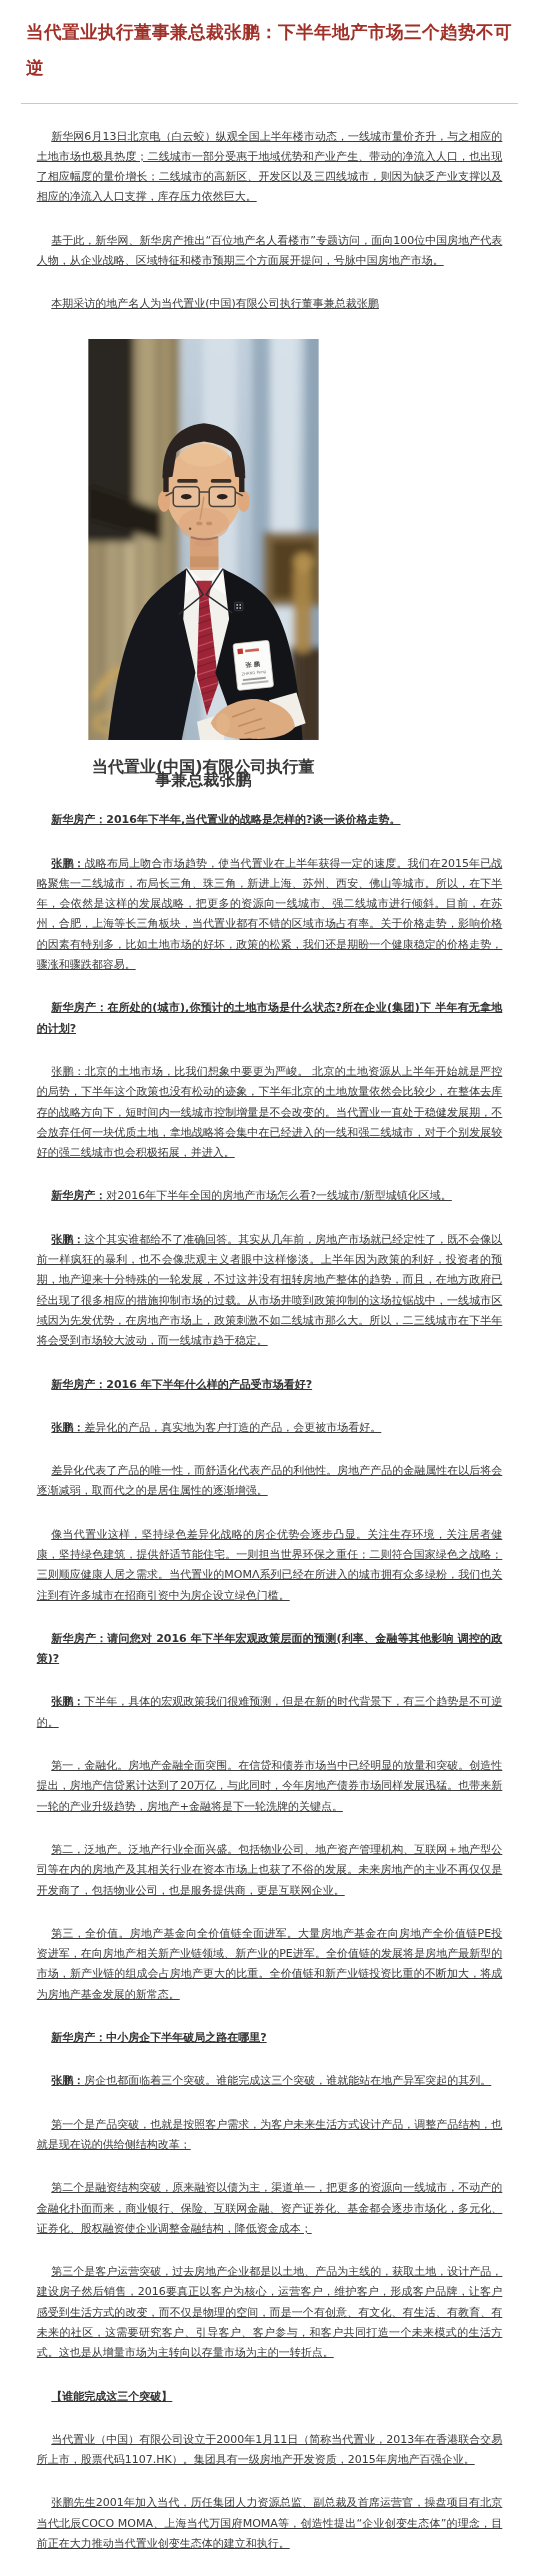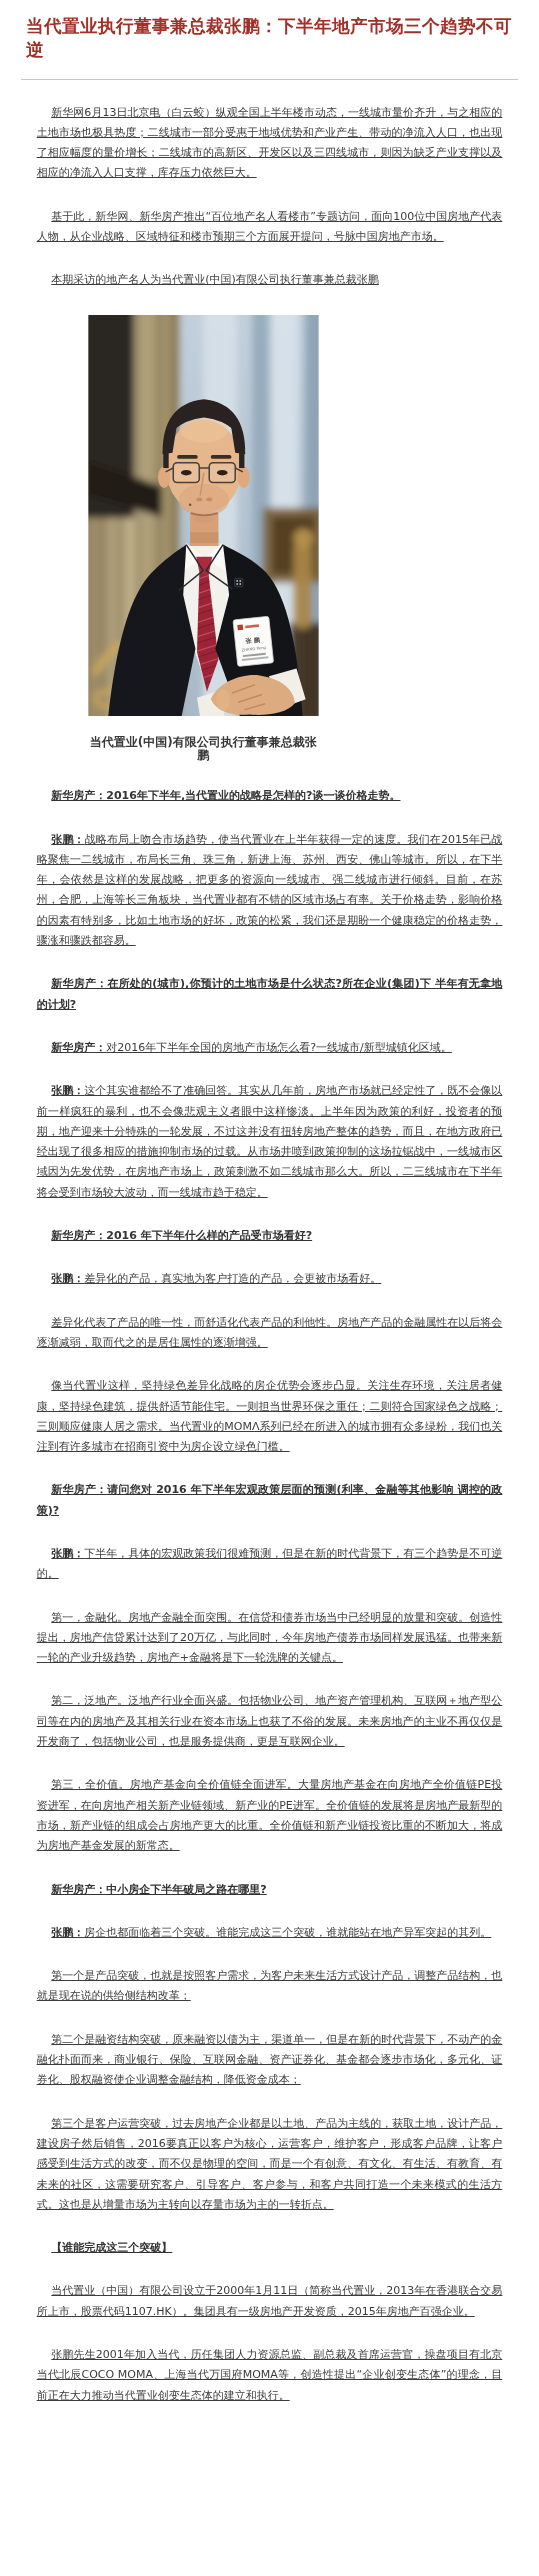--- a/index.html
+++ b/index.html
@@ -4,38 +4,38 @@
 <style>
   html,body{margin:0;padding:0;}
   body{
     width:539px;height:2576px;overflow:hidden;background:#ffffff;
     font-family:"DejaVu Sans","Liberation Sans",sans-serif;
     -webkit-font-smoothing:antialiased;
   }
   .content{padding:0 20.7px;}
   h1.title{
     margin:13.8px 4.6px 0 5.4px;
-    font-size:17.6px;line-height:24px;font-weight:700;
+    font-size:17.6px;line-height:36px;font-weight:700;
     color:#A03028;letter-spacing:0.4px;
   }
   .divider{height:0.8px;background:#c9c9c9;margin-top:17px;}
   .para{
     font-size:11px;line-height:20.3px;color:#3c3c3c;
     text-align:justify;text-indent:14.6px;margin:23px 16px;
     word-break:break-all;
     text-decoration:underline;
   }
   .para.q{font-weight:700;color:#333333;}
   .para.h{font-weight:700;color:#333333;}
   .para b{font-weight:700;color:#333333;}
   .figure{margin:24px 0 0 67px;width:231px;}
   .figure svg{display:block;}
   .caption{
     margin-top:20px;text-align:center;font-weight:700;
-    font-size:12px;line-height:13.8px;color:#383838;
+    font-size:16px;line-height:13.8px;color:#383838;
   }
 </style>
 </head>
 <body>
 
 <div class="content">
 
   <h1 class="title" style="color: rgb(160, 48, 40);">当代置业执行董事兼总裁张鹏：下半年地产市场三个趋势不可逆</h1>
   <div class="divider" style="background: rgb(201, 201, 201);"></div>
 
@@ -166,35 +166,36 @@
         </g>
       </g>
     </svg>
     <div class="caption">当代置业(中国)有限公司执行董事兼总裁张鹏</div>
   </div>
 
   <div id="body-blocks">
       <p class="para q">新华房产：2016年下半年,当代置业的战略是怎样的?谈一谈价格走势。</p>
       <p class="para a"><b>张鹏：</b>战略布局上吻合市场趋势，使当代置业在上半年获得一定的速度。我们在2015年已战略聚焦一二线城市，布局长三角、珠三角，新进上海、苏州、西安、佛山等城市。所以，在下半年，会依然是这样的发展战略，把更多的资源向一线城市、强二线城市进行倾斜。目前，在苏州，合肥，上海等长三角板块，当代置业都有不错的区域市场占有率。关于价格走势，影响价格的因素有特别多，比如土地市场的好坏，政策的松紧，我们还是期盼一个健康稳定的价格走势，骤涨和骤跌都容易。</p>
       <p class="para q">新华房产：在所处的(城市),你预计的土地市场是什么状态?所在企业(集团)下 半年有无拿地的计划?</p>
+      <p class="para p">张鹏：北京的土地市场，比我们想象中要更为严峻。 北京的土地资源从上半年开始就是严控的局势，下半年这个政策也没有松动的迹象，下半年北京的土地放量依然会比较少，在整体去库存的战略方向下，短时间内一线城市控制增量是不会改变的。当代置业一直处于稳健发展期，不会放弃任何一块优质土地，拿地战略将会集中在已经进入的一线和强二线城市，对于个别发展较好的强二线城市也会积极拓展，并进入。</p>
       <p class="para a"><b>新华房产：</b>对2016年下半年全国的房地产市场怎么看?一线城市/新型城镇化区域。</p>
       <p class="para a"><b>张鹏：</b>这个其实谁都给不了准确回答。其实从几年前，房地产市场就已经定性了，既不会像以前一样疯狂的暴利，也不会像悲观主义者眼中这样惨淡。上半年因为政策的利好，投资者的预期，地产迎来十分特殊的一轮发展，不过这并没有扭转房地产整体的趋势，而且，在地方政府已经出现了很多相应的措施抑制市场的过载。从市场井喷到政策抑制的这场拉锯战中，一线城市区域因为先发优势，在房地产市场上，政策刺激不如二线城市那么大。所以，二三线城市在下半年将会受到市场较大波动，而一线城市趋于稳定。</p>
       <p class="para q">新华房产：2016 年下半年什么样的产品受市场看好?</p>
       <p class="para a"><b>张鹏：</b>差异化的产品，真实地为客户打造的产品，会更被市场看好。</p>
       <p class="para p">差异化代表了产品的唯一性，而舒适化代表产品的利他性。房地产产品的金融属性在以后将会逐渐减弱，取而代之的是居住属性的逐渐增强。</p>
       <p class="para p">像当代置业这样，坚持绿色差异化战略的房企优势会逐步凸显。关注生存环境，关注居者健康，坚持绿色建筑，提供舒适节能住宅。一则担当世界环保之重任；二则符合国家绿色之战略；三则顺应健康人居之需求。当代置业的MOMΛ系列已经在所进入的城市拥有众多绿粉，我们也关注到有许多城市在招商引资中为房企设立绿色门槛。</p>
       <p class="para q">新华房产：请问您对 2016 年下半年宏观政策层面的预测(利率、金融等其他影响 调控的政策)?</p>
       <p class="para a"><b>张鹏：</b>下半年，具体的宏观政策我们很难预测，但是在新的时代背景下，有三个趋势是不可逆的。</p>
       <p class="para p">第一，金融化。房地产金融全面突围。在信贷和债券市场当中已经明显的放量和突破。创造性提出，房地产信贷累计达到了20万亿，与此同时，今年房地产债券市场同样发展迅猛。也带来新一轮的产业升级趋势，房地产+金融将是下一轮洗牌的关键点。</p>
       <p class="para p">第二，泛地产。泛地产行业全面兴盛。包括物业公司、地产资产管理机构、互联网＋地产型公司等在内的房地产及其相关行业在资本市场上也获了不俗的发展。未来房地产的主业不再仅仅是开发商了，包括物业公司，也是服务提供商，更是互联网企业。</p>
       <p class="para p">第三，全价值。房地产基金向全价值链全面进军。大量房地产基金在向房地产全价值链PE投资进军，在向房地产相关新产业链领域、新产业的PE进军。全价值链的发展将是房地产最新型的市场，新产业链的组成会占房地产更大的比重。全价值链和新产业链投资比重的不断加大，将成为房地产基金发展的新常态。</p>
       <p class="para q">新华房产：中小房企下半年破局之路在哪里?</p>
       <p class="para a"><b>张鹏：</b>房企也都面临着三个突破。谁能完成这三个突破，谁就能站在地产异军突起的其列。</p>
       <p class="para p">第一个是产品突破，也就是按照客户需求，为客户未来生活方式设计产品，调整产品结构，也就是现在说的供给侧结构改革；</p>
-      <p class="para p">第二个是融资结构突破，原来融资以债为主，渠道单一，但是在新的时代背景下，不动产的金融化扑面而来，商业银行、保险、互联网金融、资产证券化、基金都会逐步市场化，多元化、证券化、股权融资使企业调整金融结构，降低资金成本；</p>
+      <p class="para p">第二个是融资结构突破，原来融资以债为主，渠道单一，把更多的资源向一线城市，不动产的金融化扑面而来，商业银行、保险、互联网金融、资产证券化、基金都会逐步市场化，多元化、证券化、股权融资使企业调整金融结构，降低资金成本；</p>
       <p class="para p">第三个是客户运营突破，过去房地产企业都是以土地、产品为主线的，获取土地，设计产品，建设房子然后销售，2016要真正以客户为核心，运营客户，维护客户，形成客户品牌，让客户感受到生活方式的改变，而不仅是物理的空间，而是一个有创意、有文化、有生活、有教育、有未来的社区，这需要研究客户、引导客户、客户参与，和客户共同打造一个未来模式的生活方式。这也是从增量市场为主转向以存量市场为主的一转折点。</p>
       <p class="para h">【谁能完成这三个突破】</p>
       <p class="para p">当代置业（中国）有限公司设立于2000年1月11日（简称当代置业，2013年在香港联合交易所上市，股票代码1107.HK）。集团具有一级房地产开发资质，2015年房地产百强企业。</p>
       <p class="para p">张鹏先生2001年加入当代，历任集团人力资源总监、副总裁及首席运营官，操盘项目有北京当代北辰COCO MOMA、上海当代万国府MOMA等，创造性提出“企业创变生态体”的理念，目前正在大力推动当代置业创变生态体的建立和执行。</p>
     </div>
 
 </div>
 
 
 </body></html>

